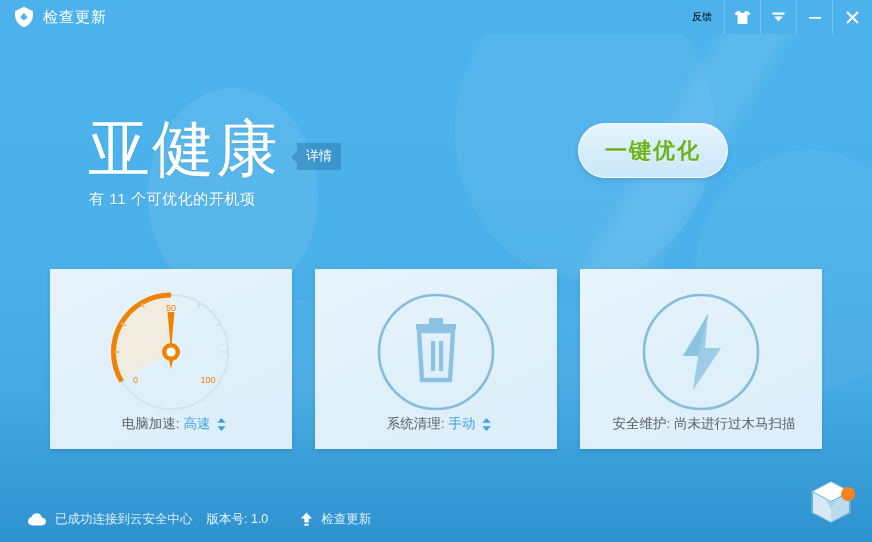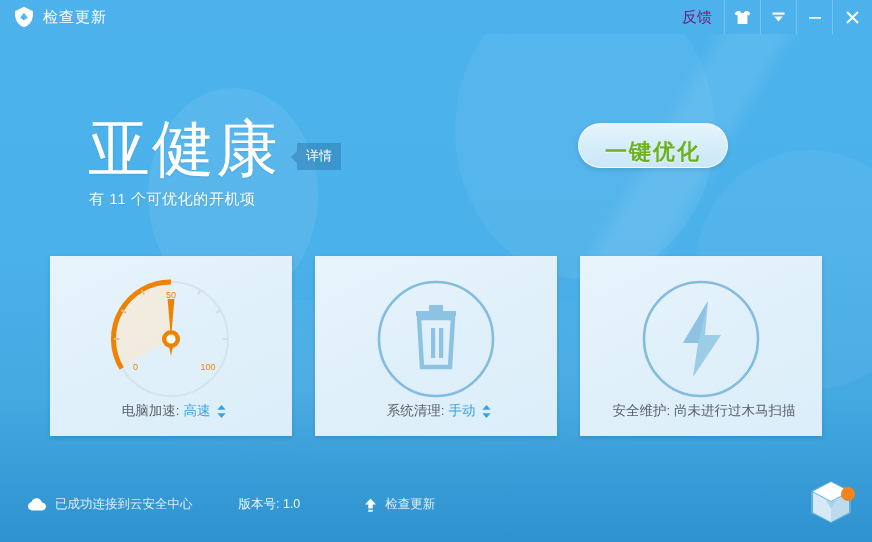--- a/index.html
+++ b/index.html
@@ -53,22 +53,22 @@
     margin-left:9px; color:#ffffff; font-size:15px; letter-spacing:1px;
     font-weight:normal;
   }
   .tb-right { margin-left:auto; display:flex; align-items:stretch; height:34px; }
   .tb-btn {
     width:36px; height:34px; display:flex; align-items:center; justify-content:center;
     color:#ffffff; font-size:13px; cursor:default;
     border-left:1px solid rgba(255,255,255,0.22);
   }
   .tb-feedback {
-    width:auto; padding:0 12px; font-size:15px; border-left:none;
-    color:#701a75;
+    width:auto; padding:0 12px; font-size:10px; border-left:none;
+    color:#000000;
   }
   .tb-close { width:40px; }
   .tb-ico { display:block; }
 
   
   #hero { position:absolute; left:0; top:34px; width:872px; height:225px; z-index:5; }
   .hero-title-row { position:absolute; left:88px; top:84px; display:flex; align-items:flex-end; }
   .hero-title {
     color:#ffffff; font-size:62px; line-height:62px; letter-spacing:2px;
     font-weight:normal; text-shadow:0 1px 2px rgba(0,60,100,0.10);
@@ -83,34 +83,34 @@
     border-top:6px solid transparent; border-bottom:6px solid transparent;
     border-right:6px solid rgba(35,110,160,0.42);
   }
   .hero-sub {
     position:absolute; left:89px; top:156px;
     color:#ffffff; font-size:15px; letter-spacing:0.6px;
     text-shadow:0 1px 1px rgba(0,60,100,0.12);
   }
   #optimize-btn {
     position:absolute; right:144px; top:89px;
-    width:150px; height:45px; border-radius:28px;
+    width:150px; height:55px; border-radius:28px;
     background:linear-gradient(180deg,#e6f5fd 0%,#d6edfa 50%,#cbe7f8 100%);
     border:1px solid rgba(255,255,255,0.85);
     box-shadow:0 2px 5px rgba(0,45,80,0.14);
-    display:flex; align-items:flex-end; justify-content:center;
+    display:flex; align-items:center; justify-content:center;
     cursor:pointer;
   }
   #optimize-btn span {
     color:#6cb21d; font-size:22px; letter-spacing:2px; font-weight:bold;
     text-shadow:0 1px 0 rgba(255,255,255,0.6);
   }
 
   
-  #cards { position:absolute; left:0; top:256px; width:872px; height:152px; z-index:6; }
+  #cards { position:absolute; left:0; top:269px; width:872px; height:152px; z-index:6; }
   .card {
     position:absolute; top:0; width:242px; height:180px;
     background:linear-gradient(155deg,#e8f4fc 0%,#e0f0fa 48%,#dbeef9 100%);
     box-shadow:0 2px 4px rgba(0,50,90,0.16);
     display:flex; flex-direction:column; align-items:center;
   }
   .card.c1 { left:50px; }
   .card.c2 { left:315px; }
   .card.c3 { left:580px; }
   .card-icon { margin-top:17px; width:132px; height:132px; position:relative; }
@@ -120,22 +120,22 @@
   }
   .card-label .val { color:#3aa0e0; }
   .stepper {
     display:inline-block; vertical-align:middle; margin-left:3px;
     width:9px; height:13px;
   }
 
   
   #statusbar {
     position:absolute; left:0; bottom:0; width:724px; height:46px;
-    display:flex; align-items:flex-start; z-index:10;
-    color:#deeffb; font-size:12.5px;gap:32px;
+    display:flex; align-items:center; z-index:10;
+    color:#deeffb; font-size:12.5px;
   }
   .st-item { display:flex; align-items:center; }
   .st-cloud { margin-left:28px; }
   .st-cloud .txt { margin-left:8px; }
   .st-ver { margin-left:14px; color:#eaf6ff; }
   .st-upd { margin-left:32px; cursor:pointer; }
   .st-upd .txt { margin-left:8px; }
 
   #corner-cube { position:absolute; right:14px; bottom:12px; width:54px; height:54px; z-index:12; }
 

